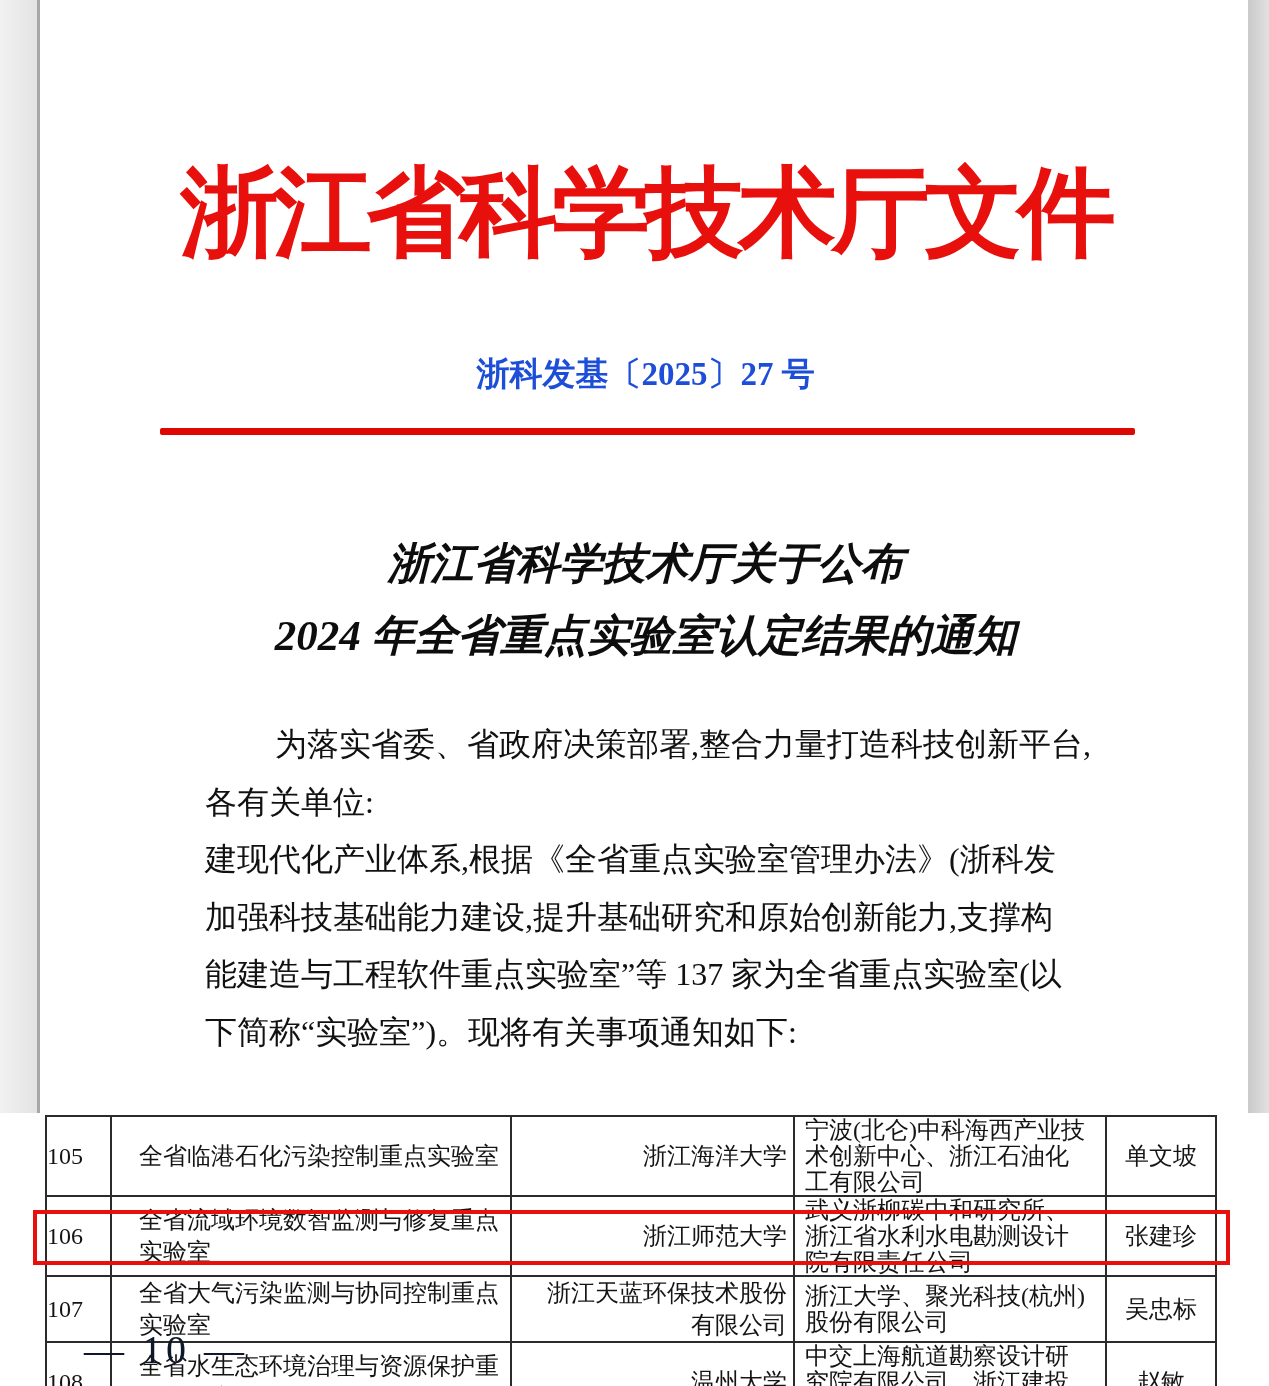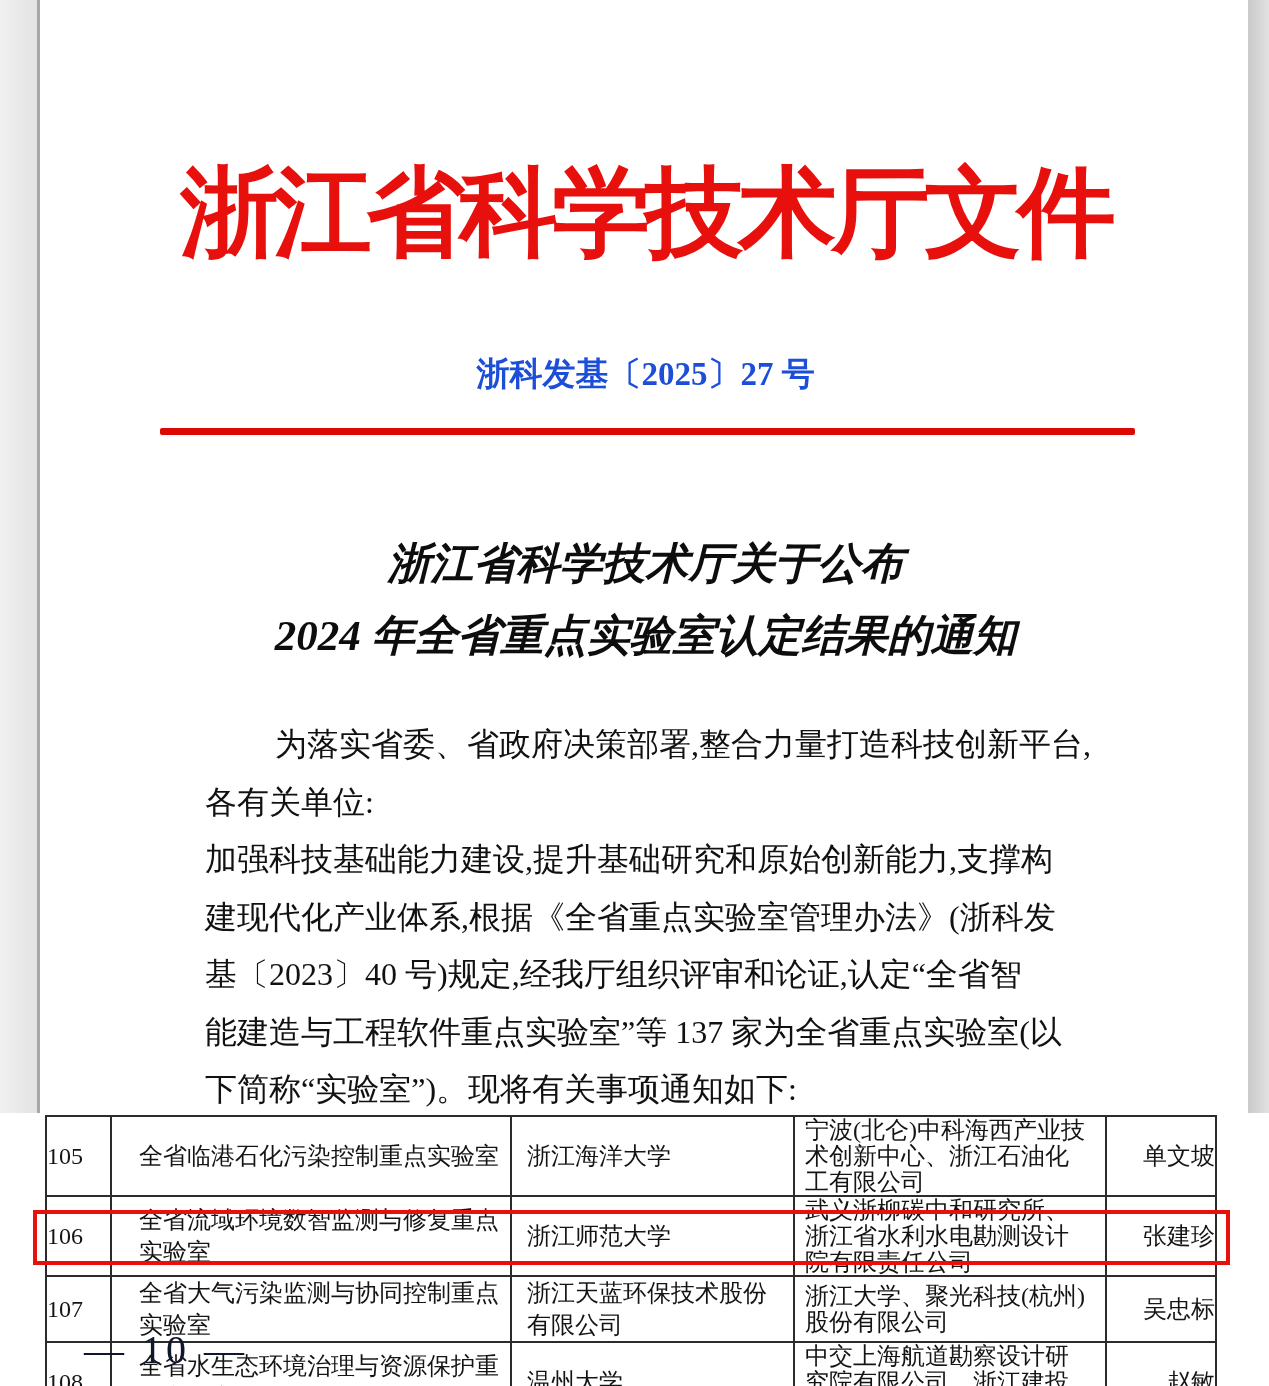--- a/index.html
+++ b/index.html
@@ -66,23 +66,23 @@
     font-family: "Liberation Serif", "DejaVu Serif", serif;
   }
   table.lab-table td {
     border: 2px solid #2b2b2b;
     vertical-align: middle;
     font-size: 24px; color: #141414;
     overflow: hidden;
   }
   td.c-no { font-size: 23px; }
   td.c-lab { padding-left: 27px; padding-right: 5px; margin-left: 30px; }
-  td.c-host { padding-left: 15px; padding-right: 6px; }
+  td.c-host { padding-left: 15px; padding-right: 6px; text-align: right; }
   td.c-partners { padding-left: 10px; padding-right: 20px; font-size: 23px; line-height: 26px; }
-  td.c-director { text-align: right; }
+  td.c-director { text-align: center; }
   .highlight-box {
     position: absolute; left: 33px; top: 97px; width: 1197px; height: 55px;
     border: 4px solid #e8100c;
     pointer-events: none;
   }
   .page-number {
     position: absolute; left: 84px; top: 213px;
     font-size: 40px; color: #0f172a; letter-spacing: 4px;
   }
 </style>
@@ -101,23 +101,22 @@
       <div class="red-rule"></div>
 
       <div class="notice-title">
         <div>浙江省科学技术厅关于公布</div>
         <div>2024 年全省重点实验室认定结果的通知</div>
       </div>
 
       <div class="doc-body">
         <div class="line indent">为落实省委、省政府决策部署,整合力量打造科技创新平台,</div>
         <div class="line">各有关单位:</div>
+        <div class="line">建现代化产业体系,根据《全省重点实验室管理办法》(浙科发</div>
         <div class="line">加强科技基础能力建设,提升基础研究和原始创新能力,支撑构</div>
-        <div class="line">建现代化产业体系,根据《全省重点实验室管理办法》(浙科发</div>
-        <div class="line">基〔2023〕40 号)规定,经我厅组织评审和论证,认定“全省智</div>
         <div class="line">能建造与工程软件重点实验室”等 137 家为全省重点实验室(以</div>
         <div class="line">下简称“实验室”)。现将有关事项通知如下:</div>
       </div>
     </div>
   </div>
 
   <div class="bottom-section">
     <table class="lab-table">
       <colgroup>
         <col style="width:65px">

